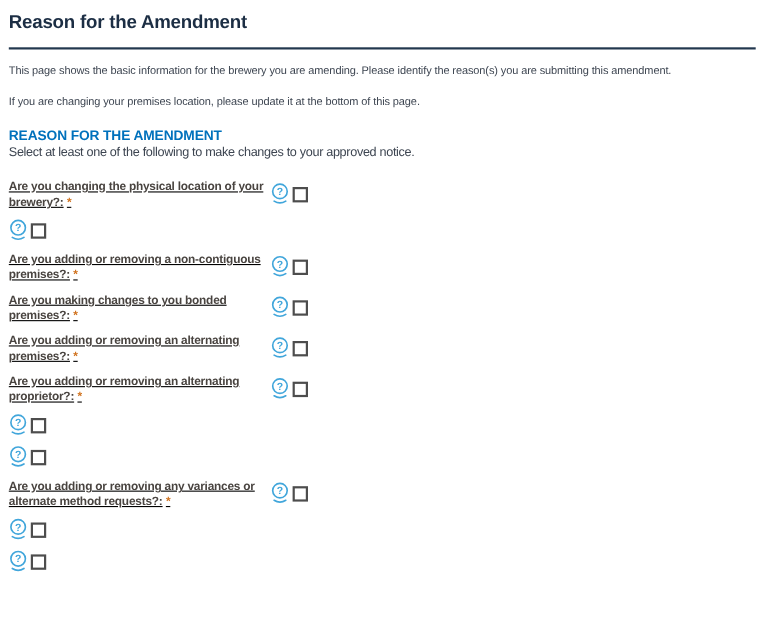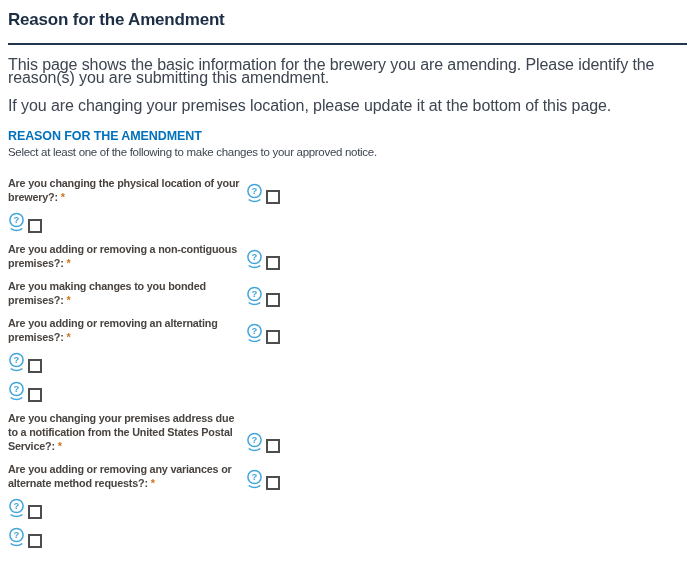--- a/index.html
+++ b/index.html
@@ -18,21 +18,21 @@
     color: #1c2e44;
     letter-spacing: -0.2px;
     margin: 2px 0 13px 0;
   }
   .divider {
     border: none;
     border-top: 2px solid #22374e;
     margin: 0 0 13px 0;
   }
   .intro-p {
-    font-size: 16px;
+    font-size: 10px;
     letter-spacing: -0.1px;
     color: #3d4551;
     margin: 0 0 15px 0;
     line-height: 13px;
   }
   .section-heading {
     font-size: 12.5px;
     font-weight: bold;
     color: #0071bc;
     letter-spacing: -0.1px;
@@ -41,22 +41,23 @@
   .section-instruction {
     font-size: 11.5px;
     letter-spacing: -0.3px;
     color: #3d4551;
     margin: 0 0 18px 0;
   }
 
   .q-list { }
   .q-row {
     display: flex;
-    align-items: flex-end;
+    align-items: center;
     margin-bottom: 9px;
+    text-decoration: underline;
   }
   .q-label {
     width: 238px;
     flex: none;
     font-size: 10.8px;
     font-weight: bold;
     letter-spacing: -0.2px;
     line-height: 14px;
     color: #494440;
   }
@@ -157,43 +158,43 @@
       <svg width="17" height="21" viewBox="0 0 17 21" aria-hidden="true">
         <circle cx="8.5" cy="8" r="6.6" fill="none" stroke="#41a6db" stroke-width="1.5"></circle>
         <text x="8.5" y="11.3" text-anchor="middle" font-size="9.5" fill="#41a6db">?</text>
         <path d="M3.2 16.8 Q 8.5 20.2 13.8 16.8" fill="none" stroke="#41a6db" stroke-width="1.5" stroke-linecap="round"></path>
       </svg>
     </span>
     <span class="checkbox" role="checkbox" aria-checked="false"></span>
   </div>
 
   <div class="q-row">
-    <span class="help" title="">
-      <svg width="17" height="21" viewBox="0 0 17 21" aria-hidden="true">
-        <circle cx="8.5" cy="8" r="6.6" fill="none" stroke="#41a6db" stroke-width="1.5"></circle>
-        <text x="8.5" y="11.3" text-anchor="middle" font-size="9.5" fill="#41a6db">?</text>
-        <path d="M3.2 16.8 Q 8.5 20.2 13.8 16.8" fill="none" stroke="#41a6db" stroke-width="1.5" stroke-linecap="round"></path>
-      </svg>
-    </span>
-    <span class="checkbox" role="checkbox" aria-checked="false"></span>
-  </div>
-
-  <div class="q-row">
-    <span class="help" title="">
-      <svg width="17" height="21" viewBox="0 0 17 21" aria-hidden="true">
-        <circle cx="8.5" cy="8" r="6.6" fill="none" stroke="#41a6db" stroke-width="1.5"></circle>
-        <text x="8.5" y="11.3" text-anchor="middle" font-size="9.5" fill="#41a6db">?</text>
-        <path d="M3.2 16.8 Q 8.5 20.2 13.8 16.8" fill="none" stroke="#41a6db" stroke-width="1.5" stroke-linecap="round"></path>
-      </svg>
-    </span>
-    <span class="checkbox" role="checkbox" aria-checked="false"></span>
-  </div>
-
-  <div class="q-row">
-    <div class="q-label"><span>Are you changing your premises address due to a notification from the United States Postal Service?:</span><span class="asterisk">*</span></div>
+    <div class="q-label"><span>Are you adding or removing an alternating proprietor?:</span><span class="asterisk">*</span></div>
+    <span class="help" title="">
+      <svg width="17" height="21" viewBox="0 0 17 21" aria-hidden="true">
+        <circle cx="8.5" cy="8" r="6.6" fill="none" stroke="#41a6db" stroke-width="1.5"></circle>
+        <text x="8.5" y="11.3" text-anchor="middle" font-size="9.5" fill="#41a6db">?</text>
+        <path d="M3.2 16.8 Q 8.5 20.2 13.8 16.8" fill="none" stroke="#41a6db" stroke-width="1.5" stroke-linecap="round"></path>
+      </svg>
+    </span>
+    <span class="checkbox" role="checkbox" aria-checked="false"></span>
+  </div>
+
+  <div class="q-row">
+    <span class="help" title="">
+      <svg width="17" height="21" viewBox="0 0 17 21" aria-hidden="true">
+        <circle cx="8.5" cy="8" r="6.6" fill="none" stroke="#41a6db" stroke-width="1.5"></circle>
+        <text x="8.5" y="11.3" text-anchor="middle" font-size="9.5" fill="#41a6db">?</text>
+        <path d="M3.2 16.8 Q 8.5 20.2 13.8 16.8" fill="none" stroke="#41a6db" stroke-width="1.5" stroke-linecap="round"></path>
+      </svg>
+    </span>
+    <span class="checkbox" role="checkbox" aria-checked="false"></span>
+  </div>
+
+  <div class="q-row">
     <span class="help" title="">
       <svg width="17" height="21" viewBox="0 0 17 21" aria-hidden="true">
         <circle cx="8.5" cy="8" r="6.6" fill="none" stroke="#41a6db" stroke-width="1.5"></circle>
         <text x="8.5" y="11.3" text-anchor="middle" font-size="9.5" fill="#41a6db">?</text>
         <path d="M3.2 16.8 Q 8.5 20.2 13.8 16.8" fill="none" stroke="#41a6db" stroke-width="1.5" stroke-linecap="round"></path>
       </svg>
     </span>
     <span class="checkbox" role="checkbox" aria-checked="false"></span>
   </div>
 

